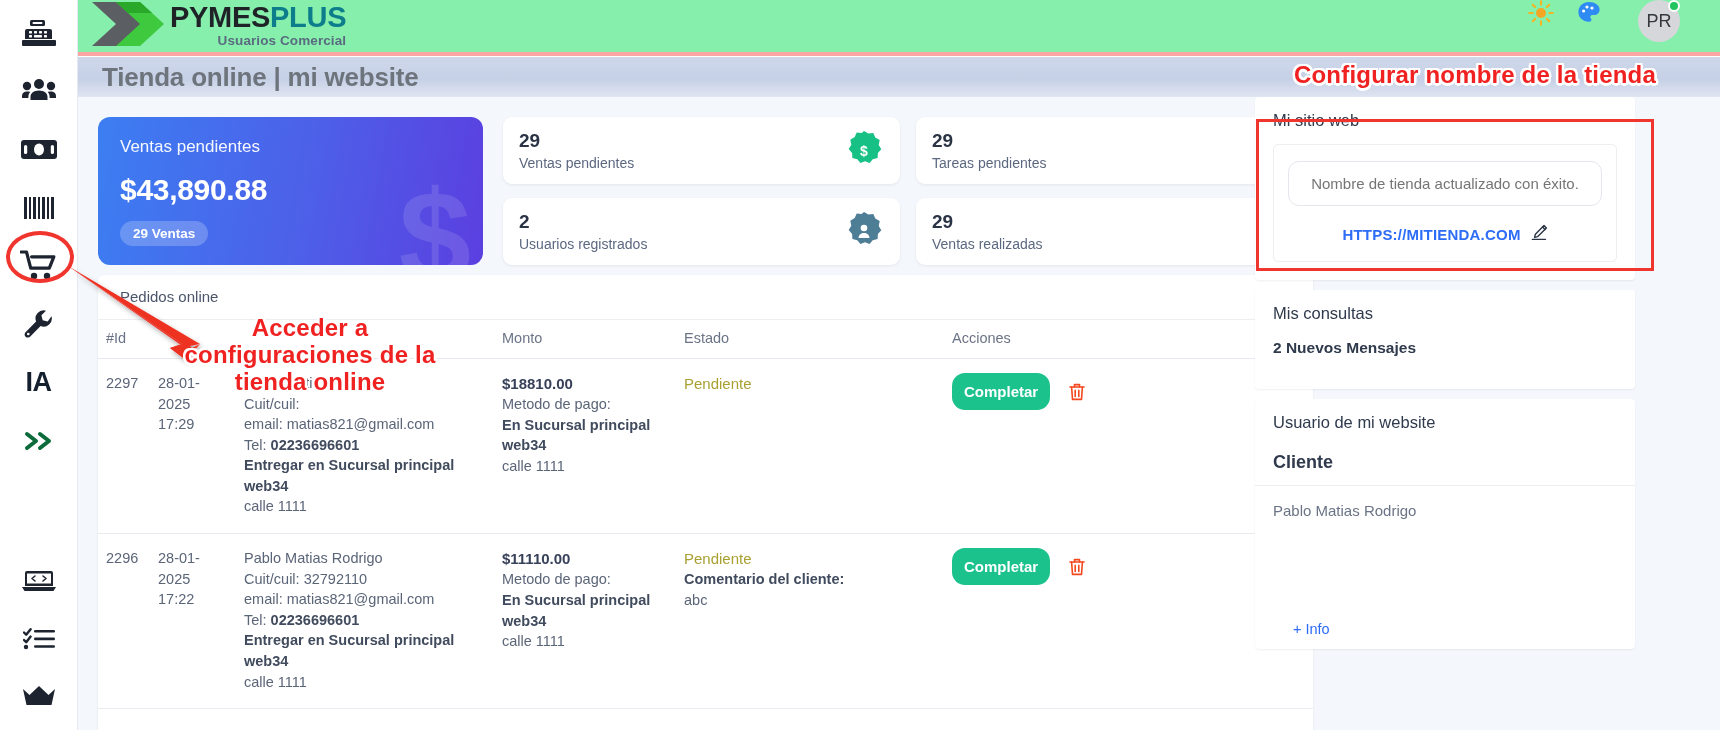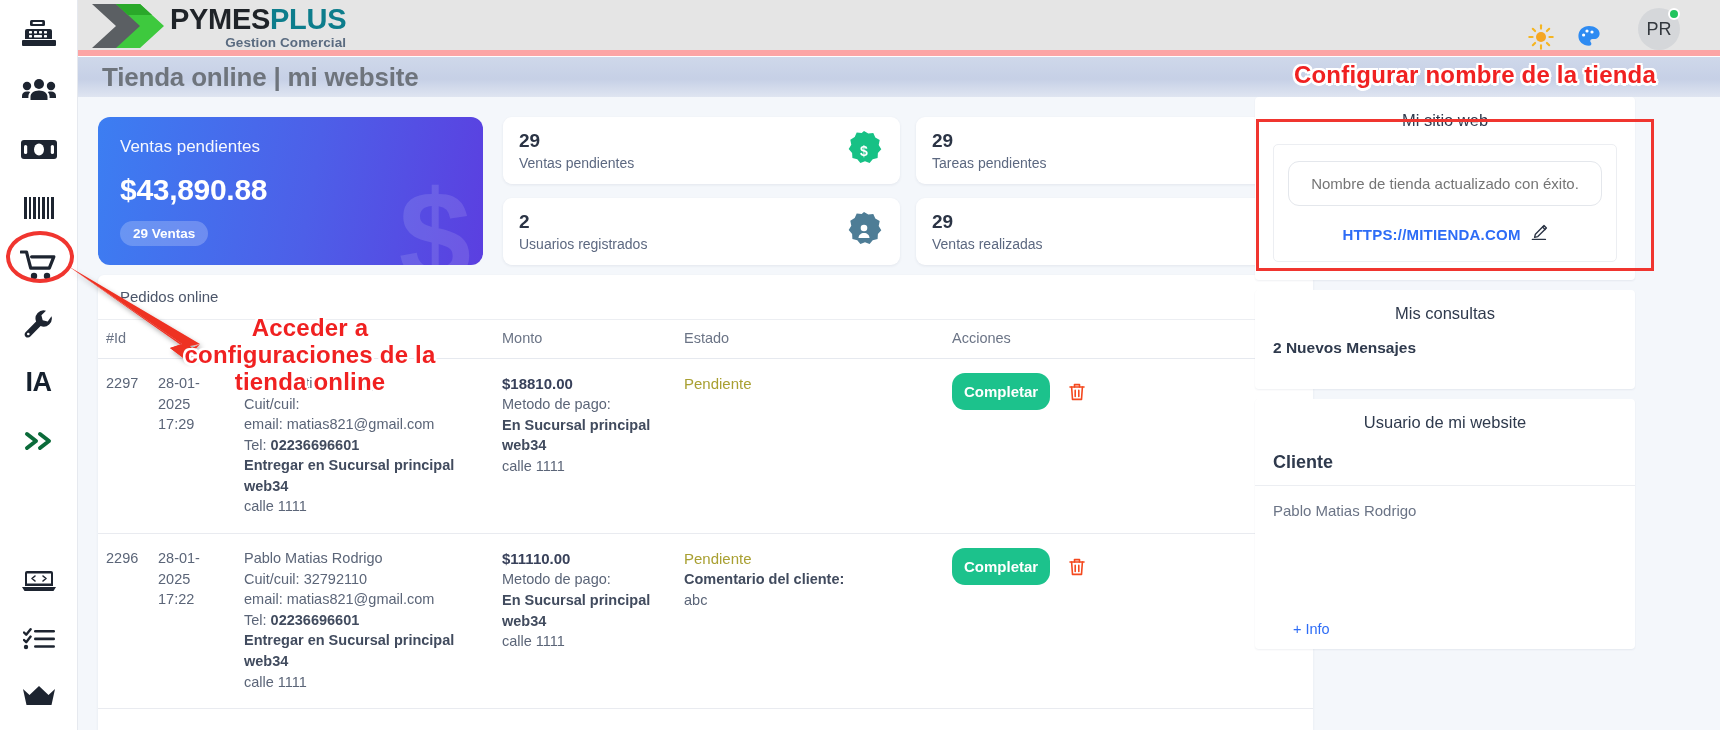--- a/index.html
+++ b/index.html
@@ -32,23 +32,23 @@
   .side-icon.text-icon {
     font-size: 27px; font-weight: bold; letter-spacing: -0.5px; color: #15202e;
   }
   .side-icon.chev { color: #0b6b3a; }
   .side-spacer { height: 86px; }
 
   
   .topbar {
     position: absolute; left: 78px; top: 0;
     width: 1642px; height: 56px;
-    background: #e5e5e5;
-    border-bottom: 6px solid #fca5a5;
-    display: flex; align-items: flex-end;
+    background: #86efac;
+    border-bottom: 4px solid #fca5a5;
+    display: flex; align-items: flex-start;
   }
   .logo-wrap { display: flex; align-items: center; margin-left: 12px; }
   .logo-mark { width: 78px; height: 48px; margin-right: 2px; }
   .logo-text { line-height: 1; padding-top: 2px;}
   .logo-title { font-size: 29px; font-weight: 800; letter-spacing: -0.3px; }
   .logo-title .a { color: #1f2328; }
   .logo-title .b { color: #0d7d8c; }
   .logo-sub {
     font-size: 13.5px; font-weight: 700; color: #5a6b80;
     text-align: right; margin-top: 2px; letter-spacing: 0.1px;
@@ -177,21 +177,21 @@
   .rail {
     position: absolute; left: 1255px; top: 97px;
     width: 380px; height: 633px;
   }
   .rail-card {
     background: #ffffff; border-radius: 4px;
     box-shadow: 0 1px 2px rgba(24,40,80,.07);
     margin-bottom: 10px; padding: 14px 18px 18px 18px;
   }
   .rail-h {
-    text-align: center; font-size: 16.5px; font-weight: 500;
+    font-size: 16.5px; font-weight: 500;
     color: #2f3a4d; margin-bottom: 14px;
   }
   .web-inner { border: 1px solid #eceef2; border-radius: 5px; padding: 16px 14px 16px 14px; }
   .name-input {
     width: 100%; border: 1px solid #e4e7ec; border-radius: 11px;
     padding: 13px 10px; font-size: 15px; color: #6d7788;
     font-family: "Liberation Sans", sans-serif; text-align: center;
     background: #fff; outline: none;
   }
   .site-row { text-align: center; margin-top: 18px; display:flex; align-items:center; justify-content:center; gap: 10px;}
@@ -361,21 +361,21 @@
         <svg width="78" height="48" viewBox="0 0 78 48">
           <path d="M2 2 L30 2 L54 24 L30 46 L2 46 L26 24 Z" fill="#5b5f63"></path>
           <path d="M26 2 L50 2 L74 24 L50 46 L26 46 L50 24 Z" fill="#3ec93e"></path>
           <path d="M26 2 L50 2 L62 13 L38 13 Z" fill="#2aa82a"></path>
         </svg>
       </span>
       <span class="logo-text">
         <div class="logo-title">
           <span class="a">PYMES</span><span class="b">PLUS</span>
         </div>
-        <div class="logo-sub">Gestion Comercial</div>
+        <div class="logo-sub">Usuarios Comercial</div>
       </span>
     </div>
 
     <div class="top-right">
       <span class="sun-icon">
         <svg width="26" height="26" viewBox="0 0 26 26">
           <circle cx="13" cy="13" r="5" fill="#f5a623"></circle>
           <g stroke="#f5b521" stroke-width="2.1" stroke-linecap="round">
             <line x1="13" y1="1.3" x2="13" y2="4.6"></line>
             <line x1="13" y1="21.4" x2="13" y2="24.7"></line>

